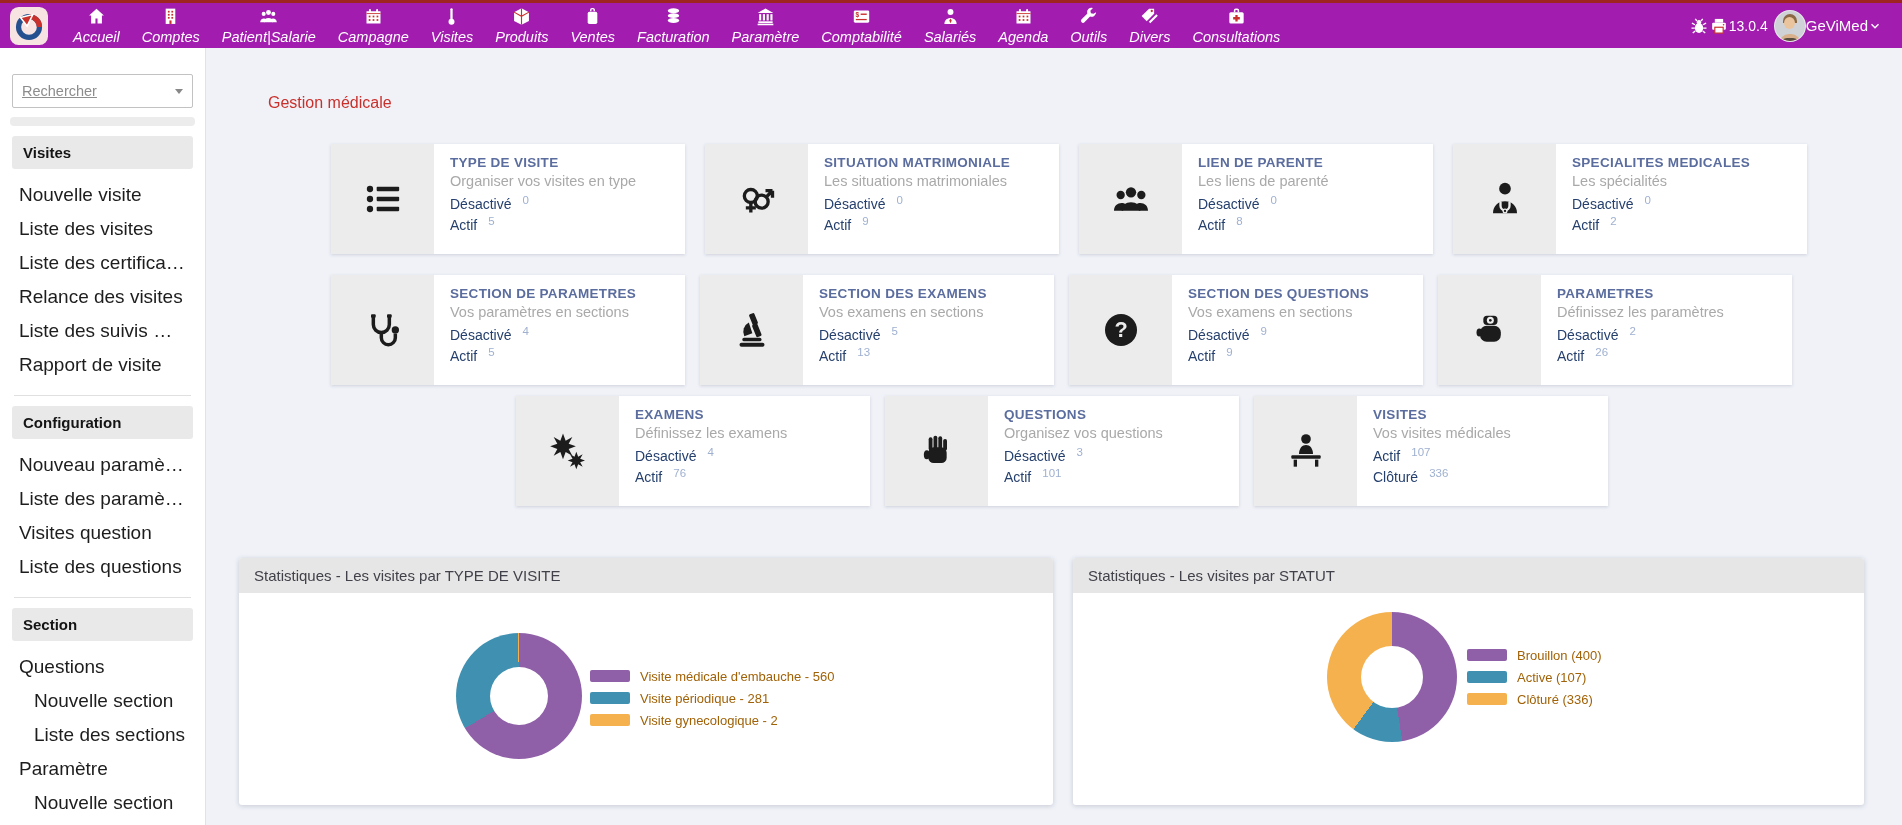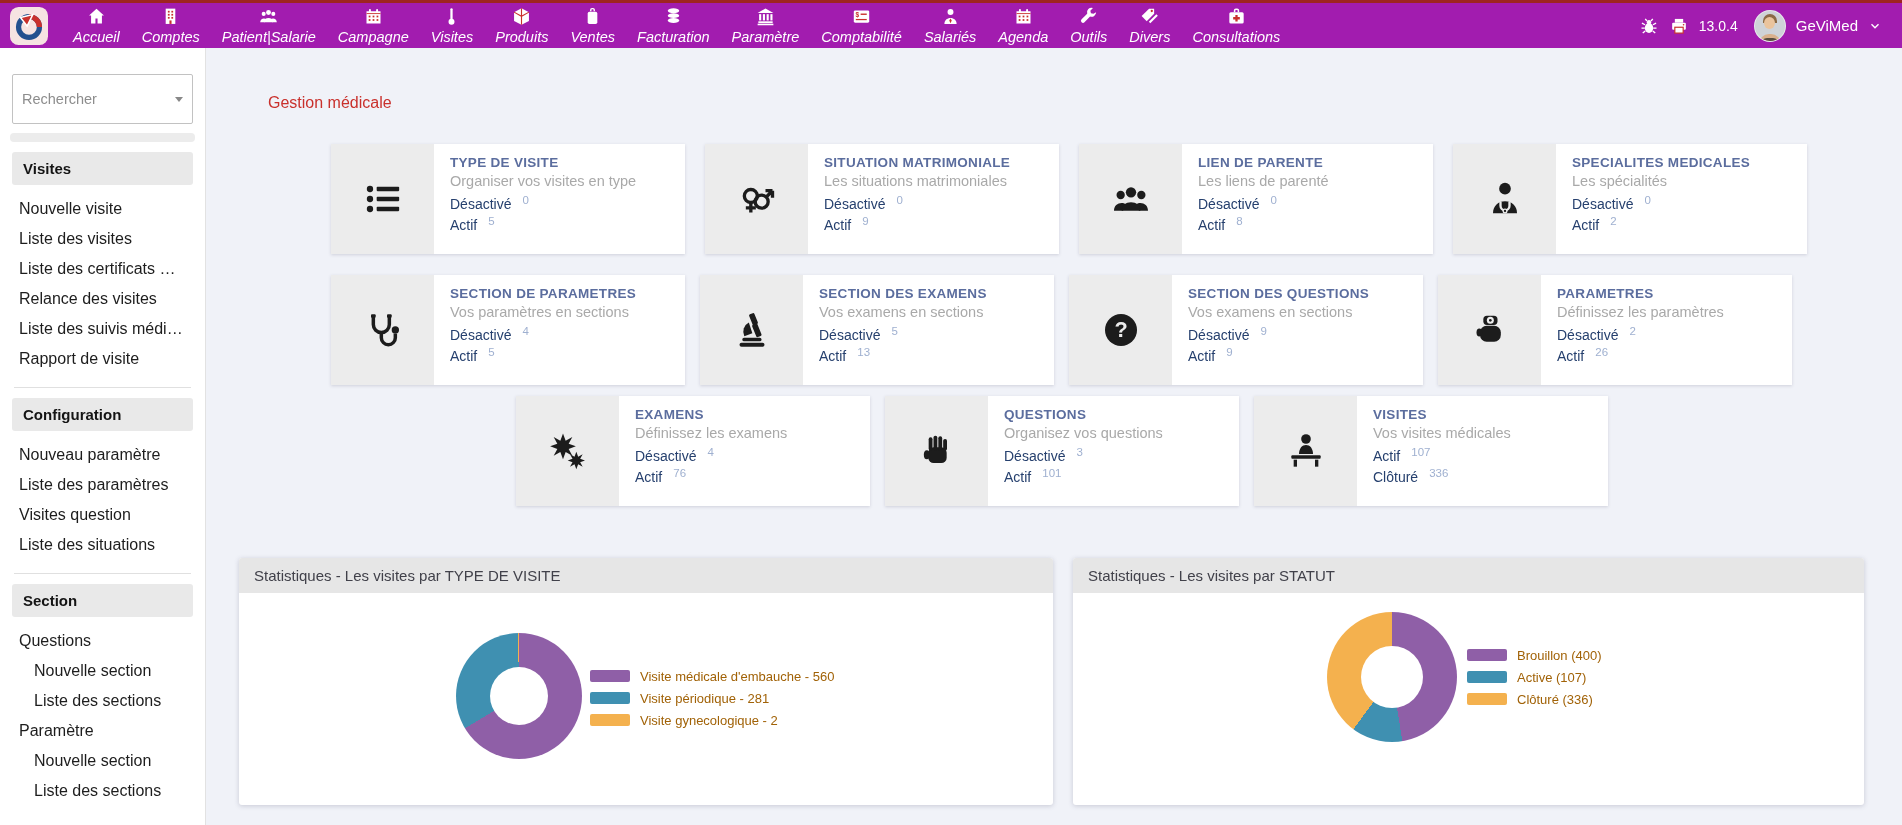--- a/index.html
+++ b/index.html
@@ -9,45 +9,45 @@
   
   .topbar{position:absolute;top:0;left:0;right:0;height:45px;background:#a21caf;
           border-top:3px solid #9e2421;display:flex;align-items:center;z-index:10;}
   .logo{width:38px;height:38px;margin:0 14px 0 10px;flex:0 0 auto;}
   .nav{display:flex;align-items:center;height:100%;}
   .nav-item{display:flex;flex-direction:column;align-items:center;justify-content:center;
             gap:2px;padding:2px 11px 3px;color:#fff;cursor:pointer;}
   .nav-ico{height:21px;display:flex;align-items:flex-end;}
   .nav-ico svg{width:21px;height:21px;display:block;}
   .nav-label{font-style:italic;font-size:14.5px;white-space:nowrap;}
-  .top-right{margin-left:auto;display:flex;align-items:center;gap:10px;color:#fff;
+  .top-right{margin-left:auto;display:flex;align-items:center;gap:0;color:#fff;
              padding-right:20px;font-size:14px;}
   .top-ico svg{width:20px;height:20px;display:block;}
   .version{margin-right:6px;}
   .avatar{width:30px;height:30px;border-radius:50%;background:#cfd3d8;position:relative;
           overflow:hidden;border:1px solid rgba(255,255,255,.5);}
   .av-hair{position:absolute;top:3px;left:8px;width:14px;height:9px;border-radius:7px 7px 0 0;background:#8a6a45;}
   .av-face{position:absolute;top:6px;left:9.5px;width:11px;height:12px;border-radius:50%;background:#eac49d;}
   .av-body{position:absolute;bottom:-5px;left:4px;width:22px;height:12px;border-radius:10px 10px 0 0;background:#d9b08c;}
   .av-shirt{position:absolute;bottom:-3px;left:6px;width:18px;height:6px;border-radius:6px 6px 0 0;background:#564c40;}
   .user-name{font-size:15px;}
   .chev svg{width:14px;height:14px;display:block;}
 
   
   .sidebar{position:absolute;top:48px;left:0;width:206px;bottom:0;background:#fff;
            border-right:1px solid #e2e2e2;box-sizing:border-box;padding:26px 12px 0;}
   .search-select{height:32px;border:1px solid #c2c2c2;border-radius:2px;background:#fff;
                  display:flex;align-items:center;justify-content:space-between;
-                 padding:8px 9px;color:#8d8d8d;font-size:14.5px;cursor:pointer;}
+                 padding:0 9px;color:#8d8d8d;font-size:14.5px;cursor:pointer;text-decoration:underline;}
   .sel-caret{width:0;height:0;border-left:4.5px solid transparent;border-right:4.5px solid transparent;
              border-top:5.5px solid #888;}
   .side-scroll{height:9px;background:#ececec;border-radius:4px;margin:9px -2px 6px;}
   .group-header{background:#e9e9e9;border-radius:3px;padding:8px 11px;font-weight:bold;
                 font-size:15px;color:#141414;margin:10px 0 9px;}
-  .side-item{padding:6px 7px;font-size:16px;color:#1d1d1d;cursor:pointer;white-space:nowrap;
+  .side-item{padding:6px 7px;font-size:19px;color:#1d1d1d;cursor:pointer;white-space:nowrap;
              overflow:hidden;text-overflow:ellipsis;}
   .side-item.indent{padding-left:22px;}
   .divider{border-top:1px solid #e0e0e0;margin:13px 2px 4px;}
 
   
   .main{position:absolute;left:206px;top:48px;right:0;bottom:0;}
   .page-title{position:absolute;left:62px;top:46px;color:#c9302c;font-size:16px;}
 
   .cards-row{position:absolute;display:flex;gap:15px;}
   .row1{left:125px;top:96px;gap:20px;}
@@ -324,21 +324,21 @@
     <div class="side-item">Liste des certificats médi...</div>
     <div class="side-item">Relance des visites</div>
     <div class="side-item">Liste des suivis médicaux</div>
     <div class="side-item">Rapport de visite</div>
 
     <div class="divider"></div>
     <div class="group-header">Configuration</div>
     <div class="side-item">Nouveau paramètre</div>
     <div class="side-item">Liste des paramètres</div>
     <div class="side-item">Visites question</div>
-    <div class="side-item">Liste des situations</div>
+    <div class="side-item">Liste des questions</div>
 
     <div class="divider"></div>
     <div class="group-header">Section</div>
     <div class="side-item">Questions</div>
     <div class="side-item indent">Nouvelle section</div>
     <div class="side-item indent">Liste des sections</div>
     <div class="side-item">Paramètre</div>
     <div class="side-item indent">Nouvelle section</div>
     <div class="side-item indent">Liste des sections</div>
   </div>

